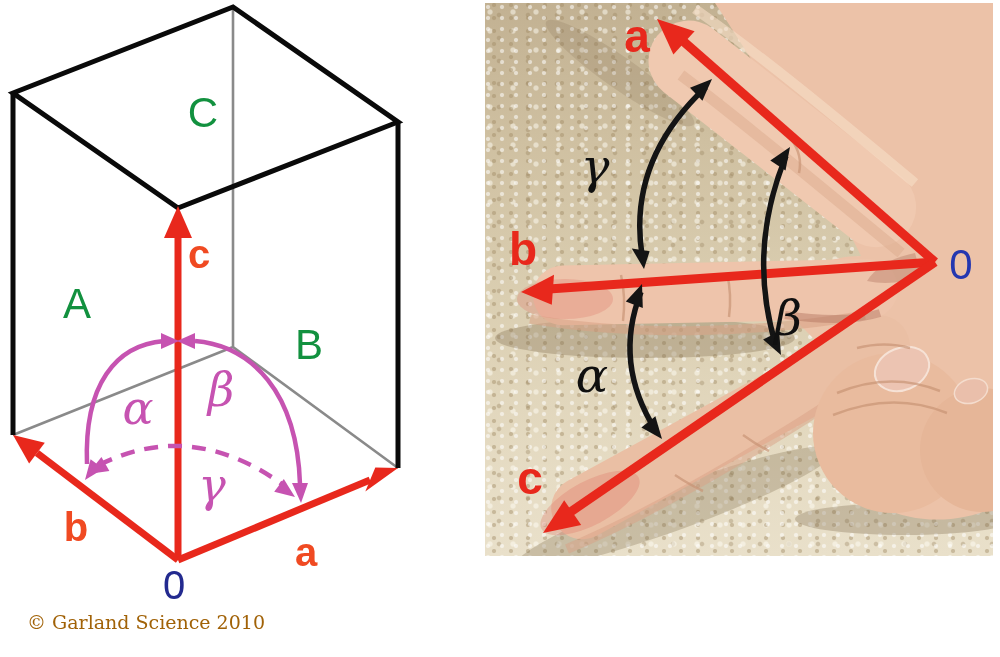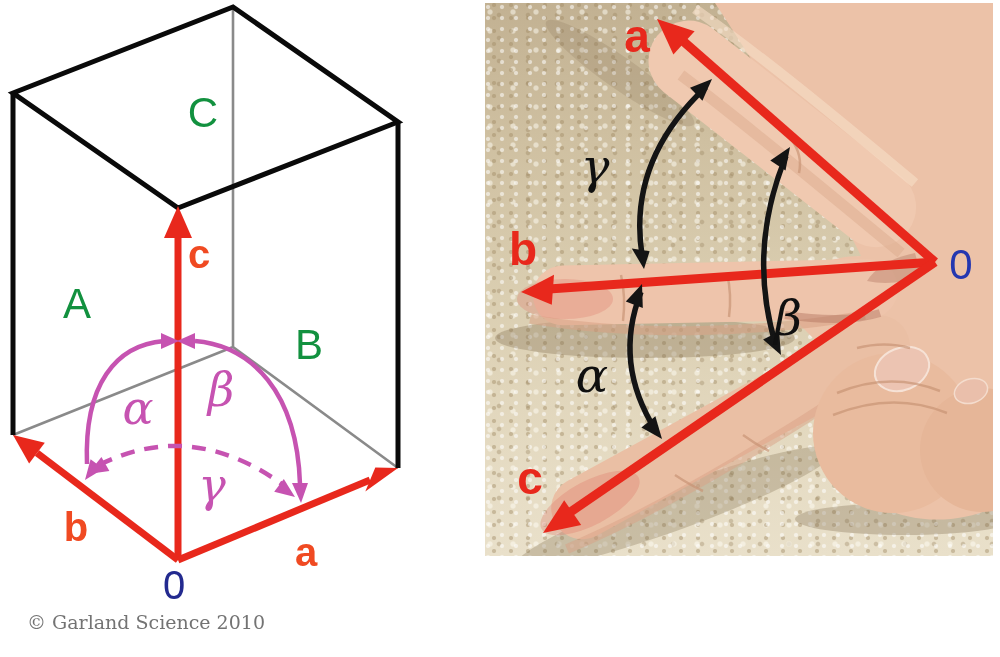--- a/index.html
+++ b/index.html
@@ -9,21 +9,21 @@
   .photo{position:absolute;left:485px;top:3px;width:508px;height:553px;overflow:hidden;
     background-image:
       radial-gradient(circle at 3px 4px, rgba(255,255,255,.55) 1.5px, transparent 2.6px),
       radial-gradient(circle at 9px 2px, rgba(160,138,100,.45) 1.5px, transparent 2.6px),
       radial-gradient(circle at 5px 9px, rgba(255,253,245,.5) 2px, transparent 3.2px),
       radial-gradient(circle at 14px 12px, rgba(150,128,92,.35) 1.7px, transparent 2.8px),
       linear-gradient(180deg,#c2b192 0%,#cfc0a1 25%,#dbcfb2 55%,#e6dcc4 85%,#e9e0ca 100%);
     background-size:14px 11px,17px 13px,23px 19px,29px 23px,100% 100%;}
   .photo svg{position:absolute;left:0;top:0;}
   .copyright{position:absolute;left:27px;top:611px;font-family:"DejaVu Serif",serif;
-             font-size:19px;color:#737373;}
+             font-size:19px;color:#a16207;}
   text{user-select:none;}
   .glabel{font-family:"Liberation Sans",sans-serif;font-size:42px;}
   .axlabel{font-family:"Liberation Sans",sans-serif;font-size:40px;font-weight:bold;}
   .greek{font-family:"DejaVu Serif",serif;font-style:italic;font-size:46px;}
   .pax{font-family:"Liberation Sans",sans-serif;font-size:46px;font-weight:bold;}
   .pgreek{font-family:"DejaVu Serif",serif;font-style:italic;font-size:48px;}
 </style>
 </head>
 <body>
 

